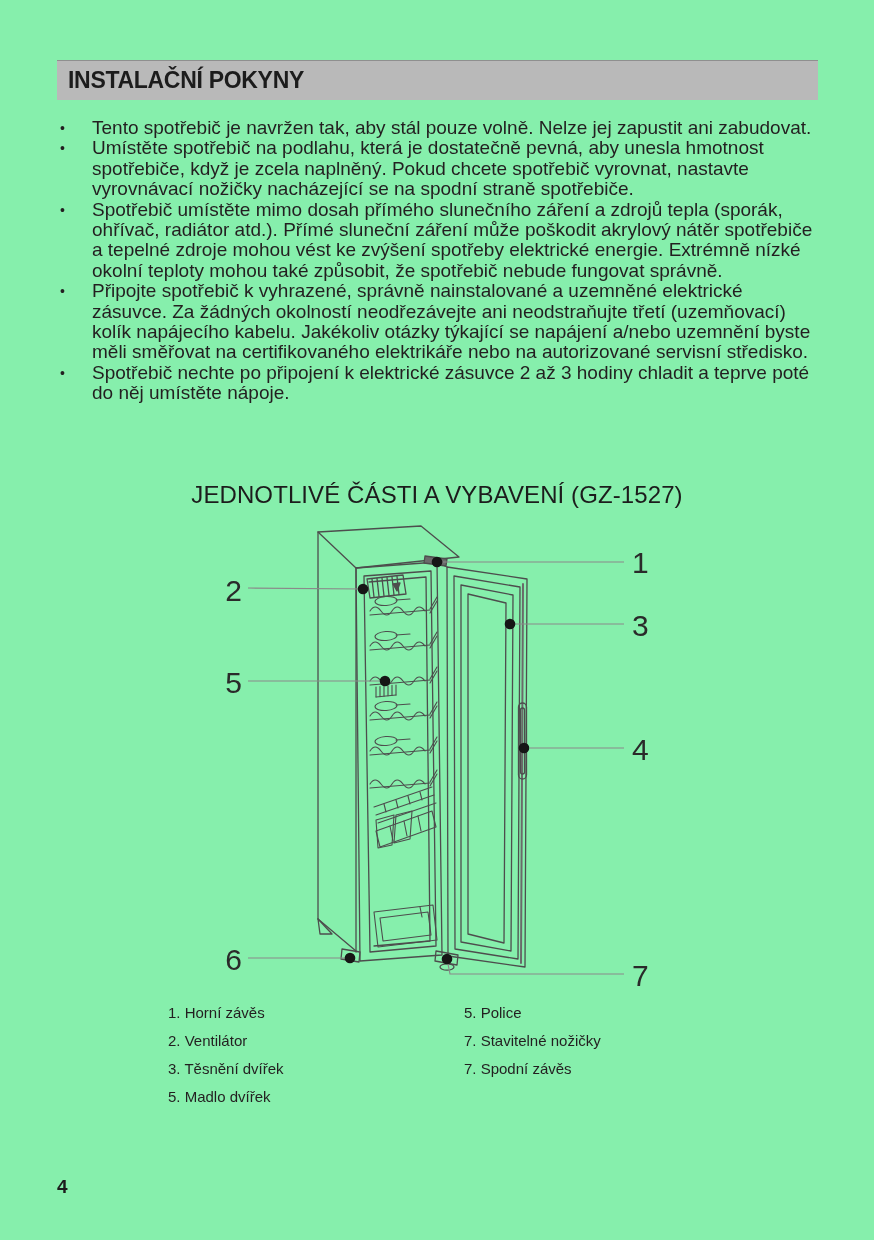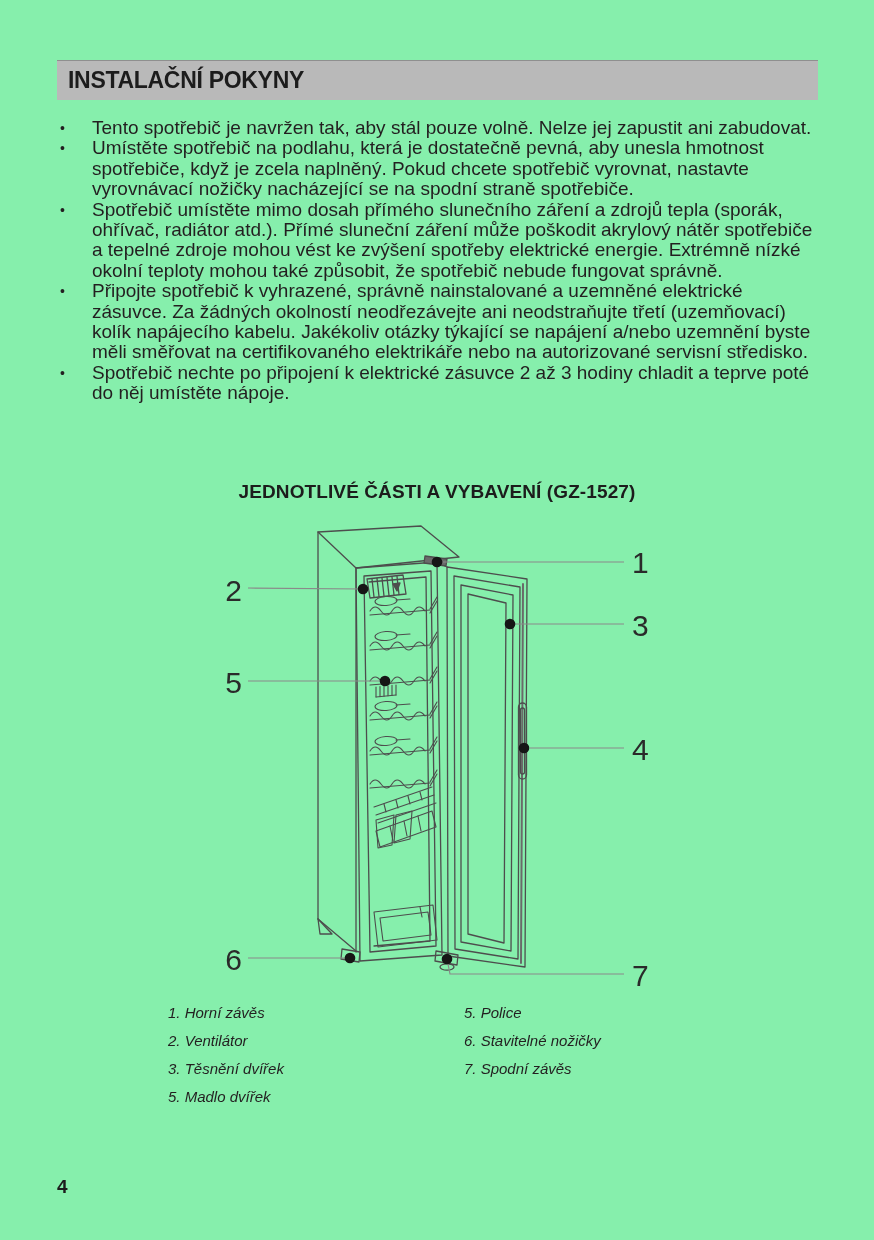--- a/index.html
+++ b/index.html
@@ -18,30 +18,30 @@
   ul.bullets{
     position:absolute;left:57px;top:118px;width:762px;margin:0;padding:0;
     list-style:none;font-size:19px;line-height:20.4px;color:#231f20;
   }
   ul.bullets li{position:relative;padding-left:35px;}
   ul.bullets li::before{
     content:"\2022";position:absolute;left:3px;top:0;font-size:14px;color:#231f20;
   }
   .diagram-title{
     position:absolute;left:0;top:481px;width:874px;margin:0;text-align:center;
-    font-size:19px;font-weight:bold;color:#1c1c1c;letter-spacing:0.1px;
+    font-size:24px;font-weight:normal;color:#1c1c1c;letter-spacing:0.1px;
   }
   svg.diagram{position:absolute;left:180px;top:515px;}
   .callout-num{
     font-family:"Liberation Sans",sans-serif;font-size:30px;font-weight:400;fill:#2a2a2a;
   }
   .legend-col{position:absolute;top:1001px;font-size:15px;color:#231f20;}
   .legend-col.left{left:168px;}
   .legend-col.right{left:464px;}
-  .legend-col .legend-item{height:28px;line-height:24px;font-style:italic;}
+  .legend-col .legend-item{height:28px;line-height:24px;}
   .page-number{
     position:absolute;left:57px;top:1176px;font-size:19px;font-weight:bold;color:#1c1c1c;
   }
 </style>
 </head>
 <body>
 
 <div class="page">
 
   <div class="header-bar">
@@ -184,19 +184,19 @@
   </svg>
 
   <div class="legend-col left">
     <div class="legend-item">1. Horní závěs</div>
     <div class="legend-item">2. Ventilátor</div>
     <div class="legend-item">3. Těsnění dvířek</div>
     <div class="legend-item">5. Madlo dvířek</div>
   </div>
   <div class="legend-col right">
     <div class="legend-item">5. Police</div>
-    <div class="legend-item">6. Stavitelné nožičky</div>
+    <div class="legend-item">7. Stavitelné nožičky</div>
     <div class="legend-item">7. Spodní závěs</div>
   </div>
 
   <div class="page-number">4</div>
 
 </div>
 
 </body></html>

